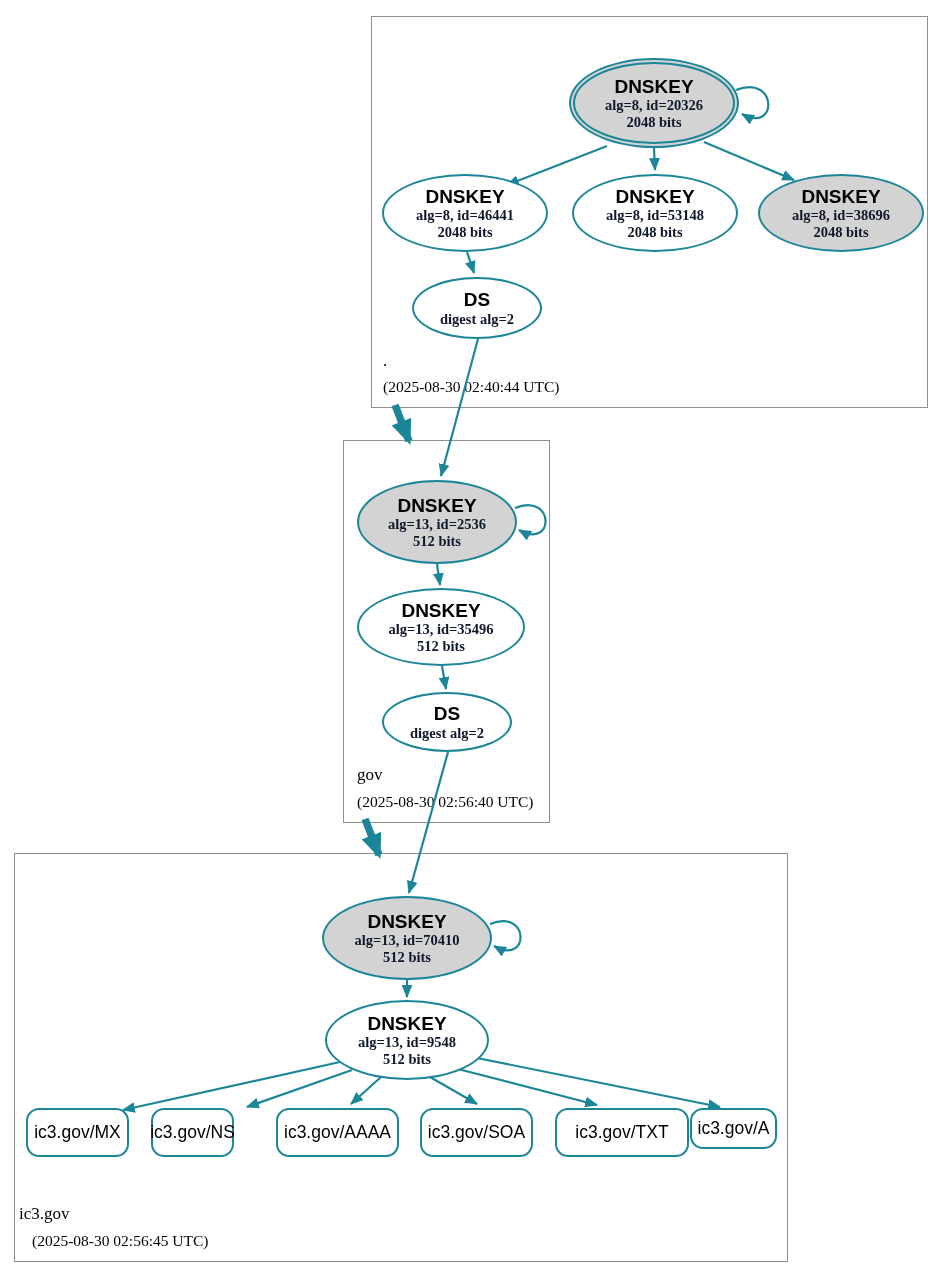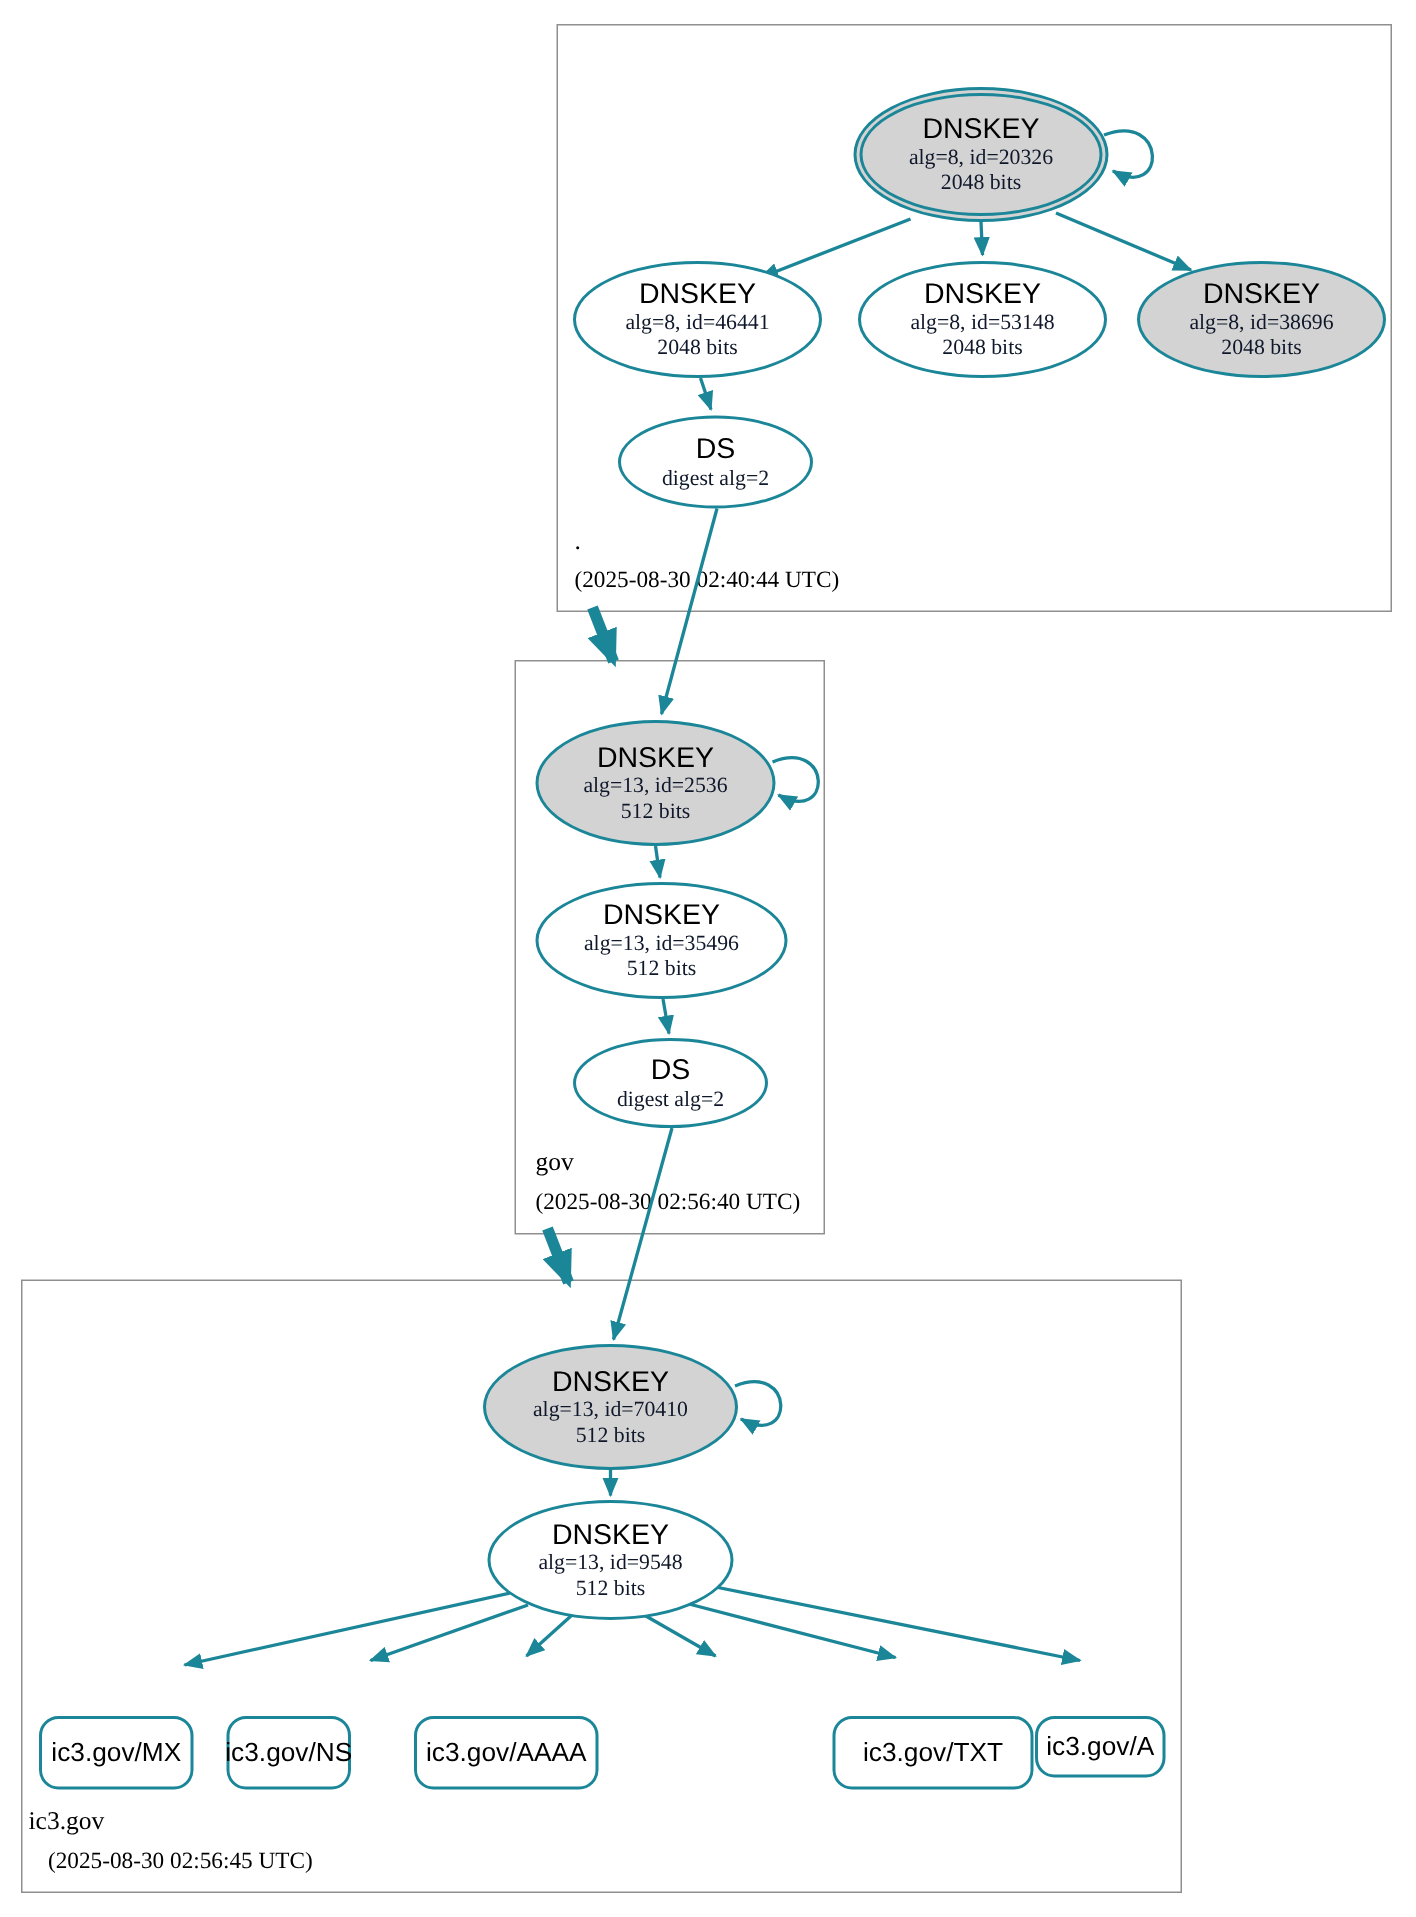--- a/index.html
+++ b/index.html
@@ -17,33 +17,33 @@
     font-size:17px; color:#000; line-height:22px;
   }
   .zone-ts {
     position:absolute; z-index:1; font-family:Liberation Serif, serif;
     font-size:15.5px; color:#000; line-height:20px;
   }
   svg.edges { position:absolute; left:0; top:0; z-index:2; color:var(--edge); }
   .node {
     position:absolute; z-index:3; background:#fff; border:2.2px solid var(--edge);
     border-radius:50%; display:flex; flex-direction:column; align-items:center;
-    justify-content:center; text-align:center; line-height:1.12;
+    justify-content:center; text-align:center; line-height:1.12;font-weight:bold;
   }
   .node.gray { background:var(--ksk-fill); }
   .node.double::before {
     content:""; position:absolute; inset:2px; border:2.2px solid var(--edge);
     border-radius:50%; pointer-events:none;
   }
   .nt { font-size:19px; color:#000; }
   .nd { font-family:"Liberation Serif","DejaVu Serif",serif; font-size:14.5px; color:#0f172a; }
   .rrset {
     position:absolute; z-index:3; background:#fff; border:2.2px solid var(--edge);
     border-radius:13px; display:flex; align-items:center; justify-content:center;
-    font-size:17.5px; color:#000;margin-top:36px;
+    font-size:17.5px; color:#000;
   }
 </style>
 </head>
 <body>
 
 <div id="stage">
 
   <div class="zone" style="left:371px;top:16px;width:557px;height:392px"></div>
   <div class="zone" style="left:343px;top:440px;width:207px;height:383px"></div>
   <div class="zone" style="left:14px;top:853px;width:774px;height:409px"></div>
@@ -153,20 +153,23 @@
 
   <div class="rrset" style="left:26px;top:1108px;width:103px;height:49px">
     <span>ic3.gov/MX</span>
   </div>
   <div class="rrset" style="left:151px;top:1108px;width:83px;height:49px">
     <span>ic3.gov/NS</span>
   </div>
   <div class="rrset" style="left:276px;top:1108px;width:123px;height:49px">
     <span>ic3.gov/AAAA</span>
   </div>
+  <div class="rrset" style="left:420px;top:1108px;width:113px;height:49px">
+    <span>ic3.gov/SOA</span>
+  </div>
   <div class="rrset" style="left:555px;top:1108px;width:134px;height:49px">
     <span>ic3.gov/TXT</span>
   </div>
   <div class="rrset" style="left:690px;top:1108px;width:87px;height:41px">
     <span>ic3.gov/A</span>
   </div>
 
 </div>
 
 </body></html>

